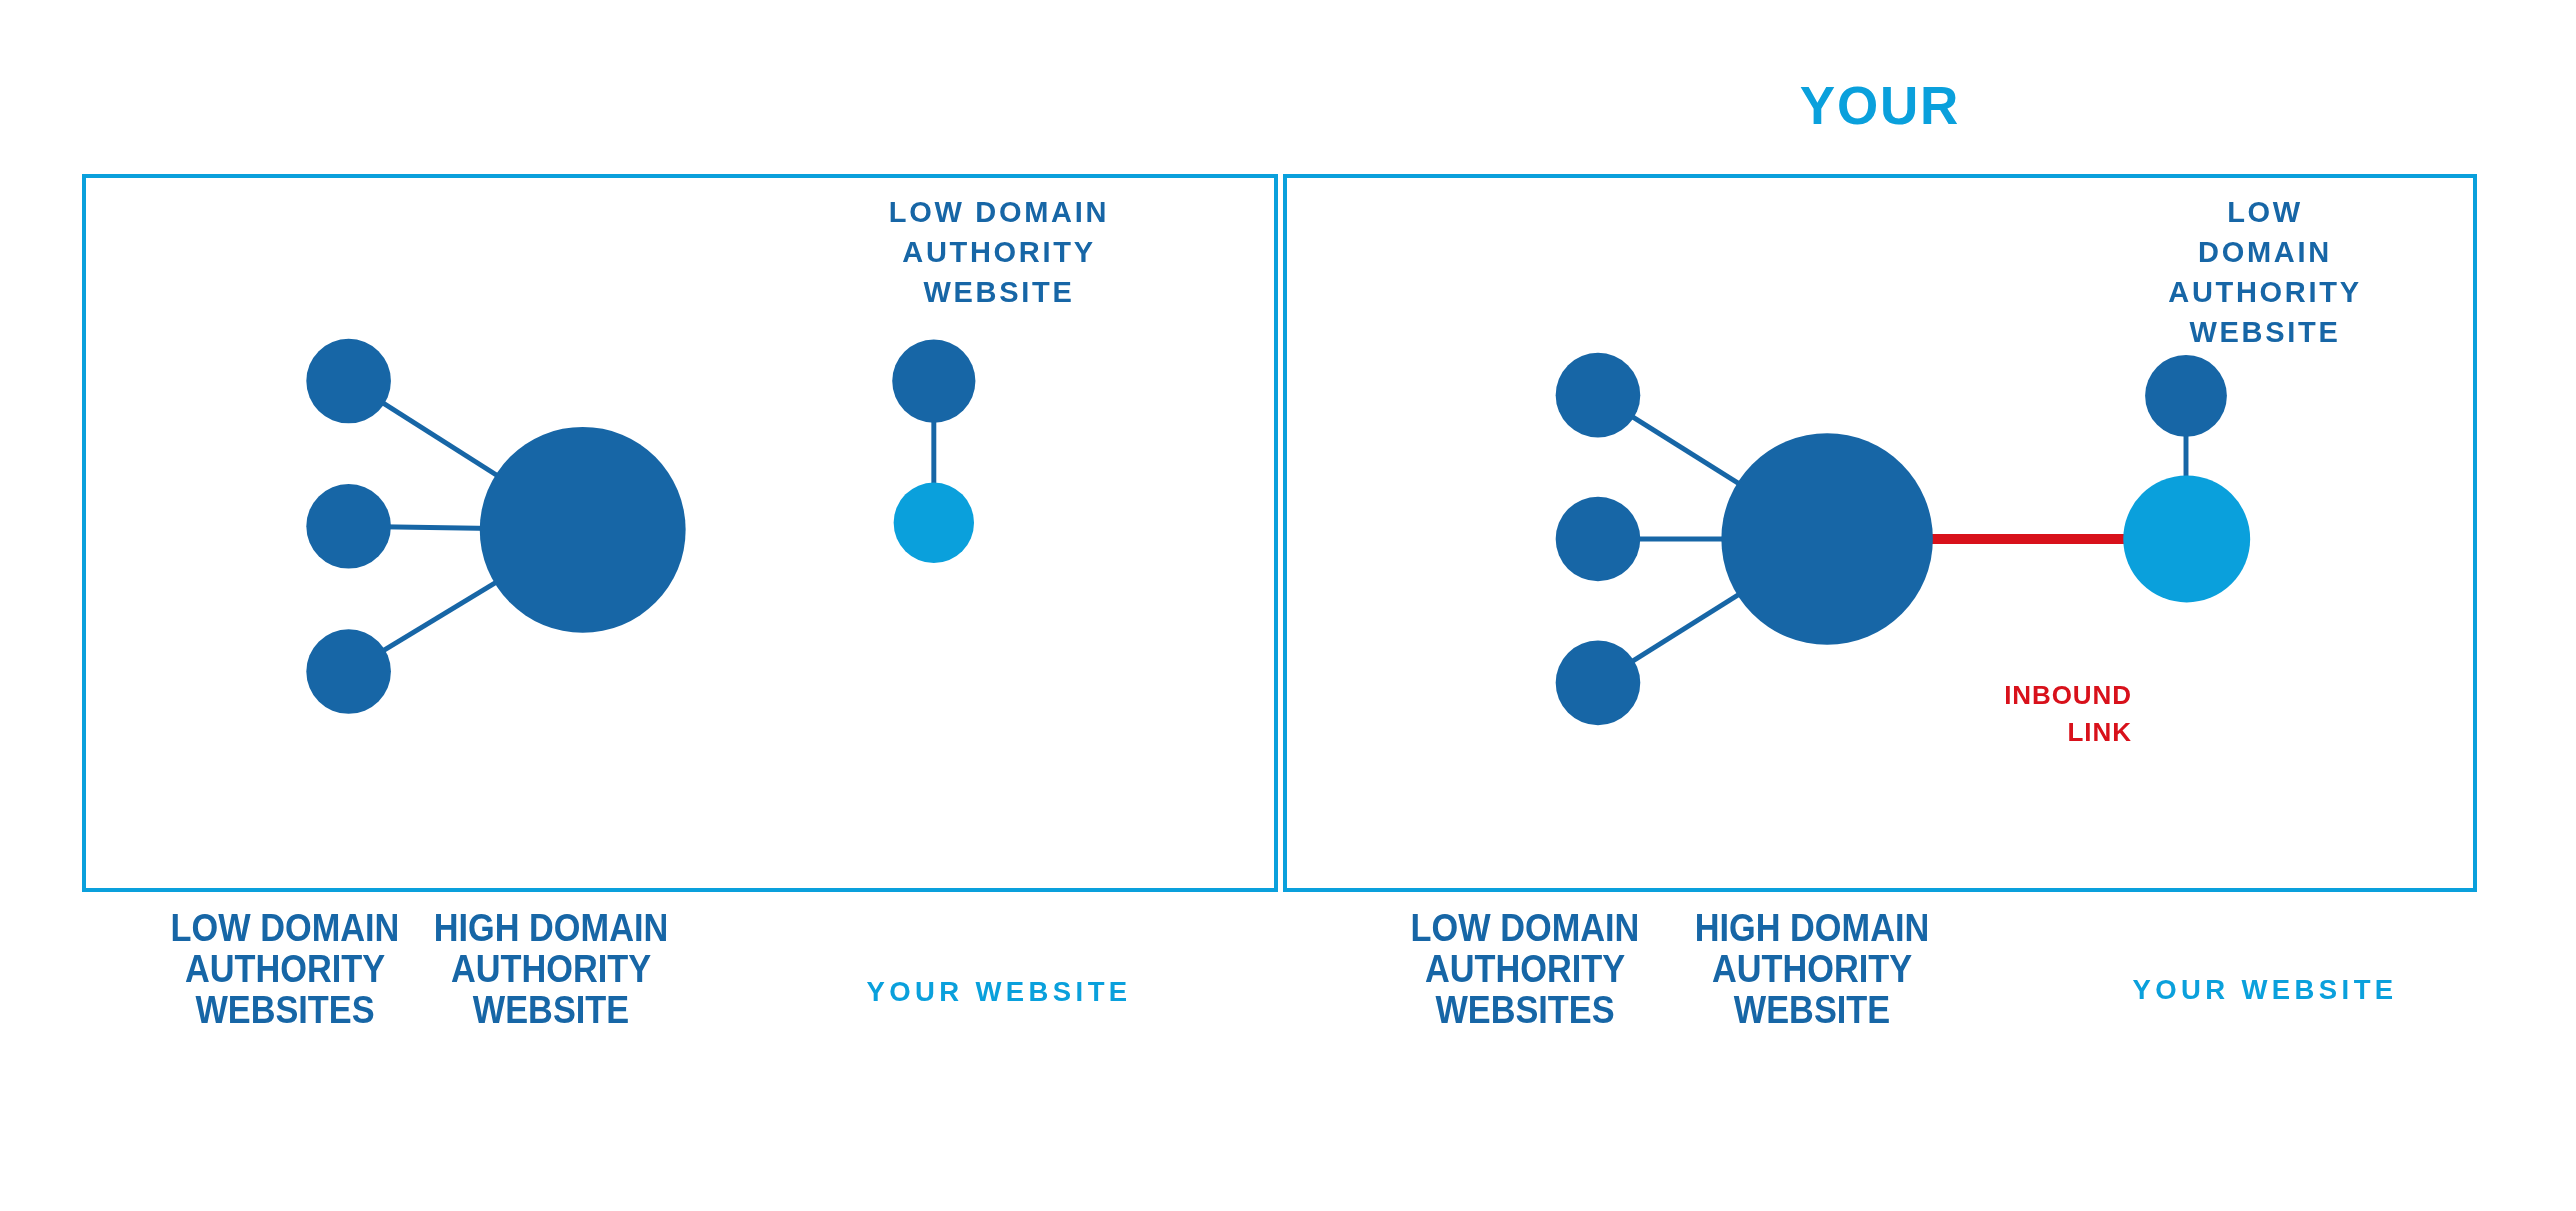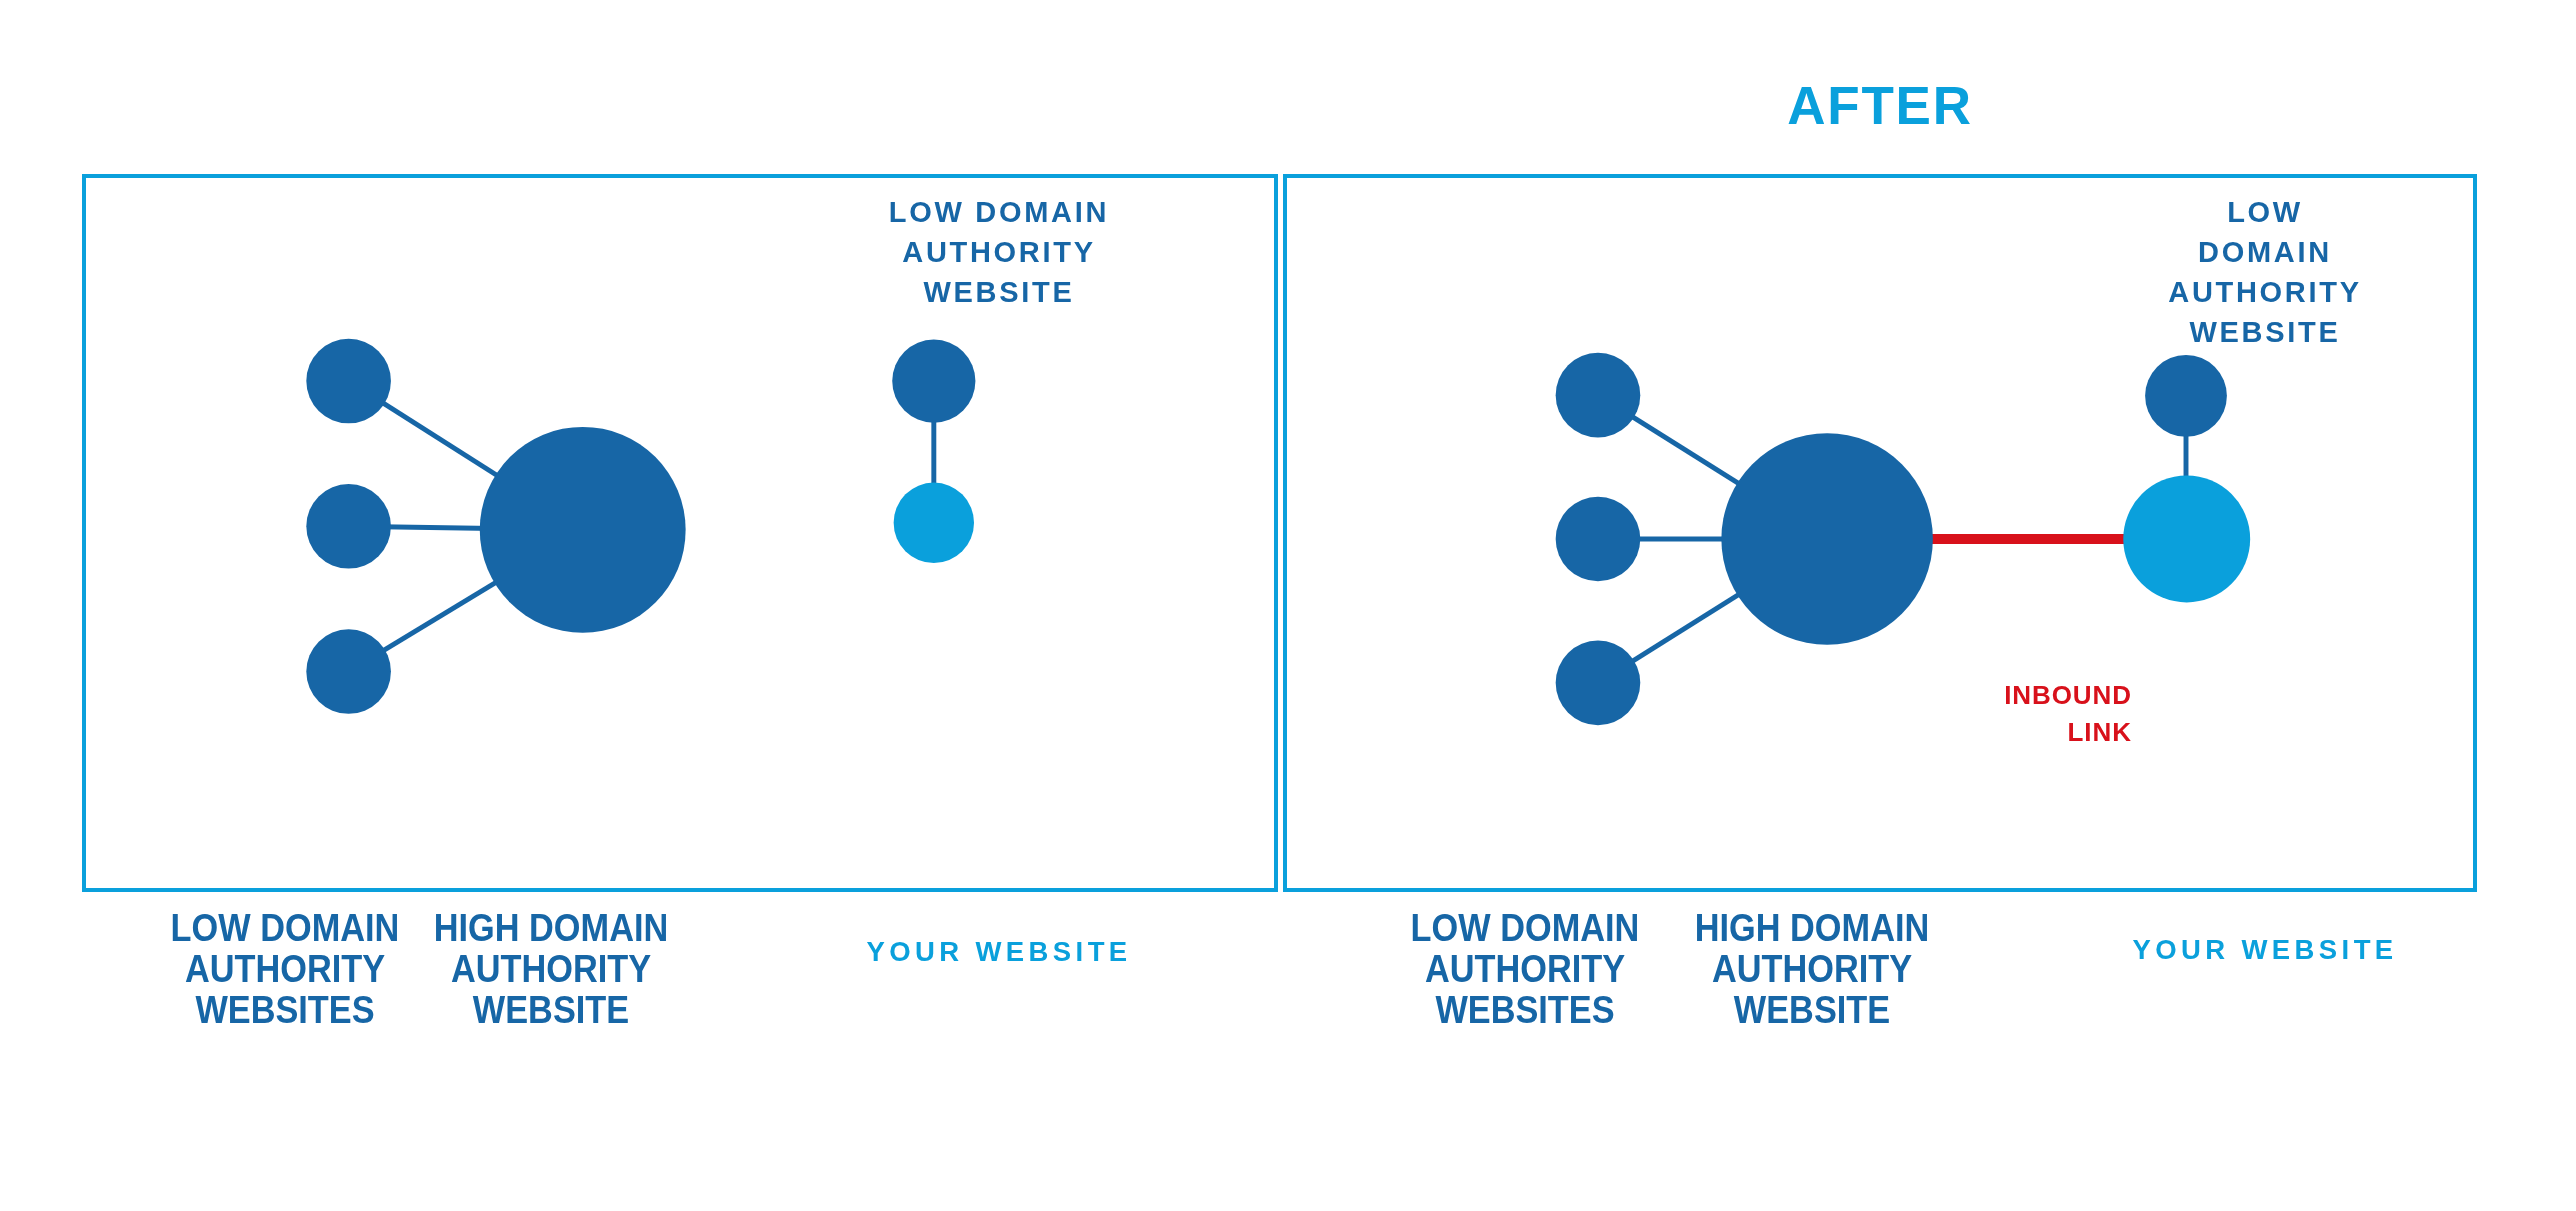--- a/index.html
+++ b/index.html
@@ -26,29 +26,29 @@
     position:absolute;transform:translateX(-50%);
     text-align:center;white-space:pre-line;
   }
   .lbl.dark{color:var(--dark-blue);}
   .lbl.light{color:var(--light-blue);}
   .top-label{font-size:29px;line-height:40px;letter-spacing:2.7px;}
   .bottom-label{
     font-size:39px;line-height:41px;letter-spacing:0;
     transform:translateX(-50%) scaleX(0.88);
   }
-  .your-website{font-size:27.5px;letter-spacing:4.4px;white-space:nowrap;}
+  .your-website{font-size:27.5px;letter-spacing:4.4px;white-space:nowrap;margin-top:40px;}
   .inbound{color:var(--red);font-size:26px;line-height:37px;letter-spacing:0.9px;text-align:right;}
 </style>
 </head>
 <body>
 
 <div class="canvas">
 
-  <div class="title" style="left:1880px;">AFTER</div>
+  <div class="title" style="left:1880px;">YOUR</div>
 
   <section class="panel panel-before">
     <svg class="net" viewBox="0 0 1338 1007">
       <line class="edge" x1="199" y1="288" x2="531" y2="499"></line>
       <line class="edge" x1="199" y1="494" x2="531" y2="499"></line>
       <line class="edge" x1="199" y1="700" x2="531" y2="499"></line>
       <line class="edge" x1="1029" y1="288" x2="1029" y2="489"></line>
       <circle class="node-dark" cx="199" cy="288" r="60"></circle>
       <circle class="node-dark" cx="199" cy="494" r="60"></circle>
       <circle class="node-dark" cx="199" cy="700" r="60"></circle>

